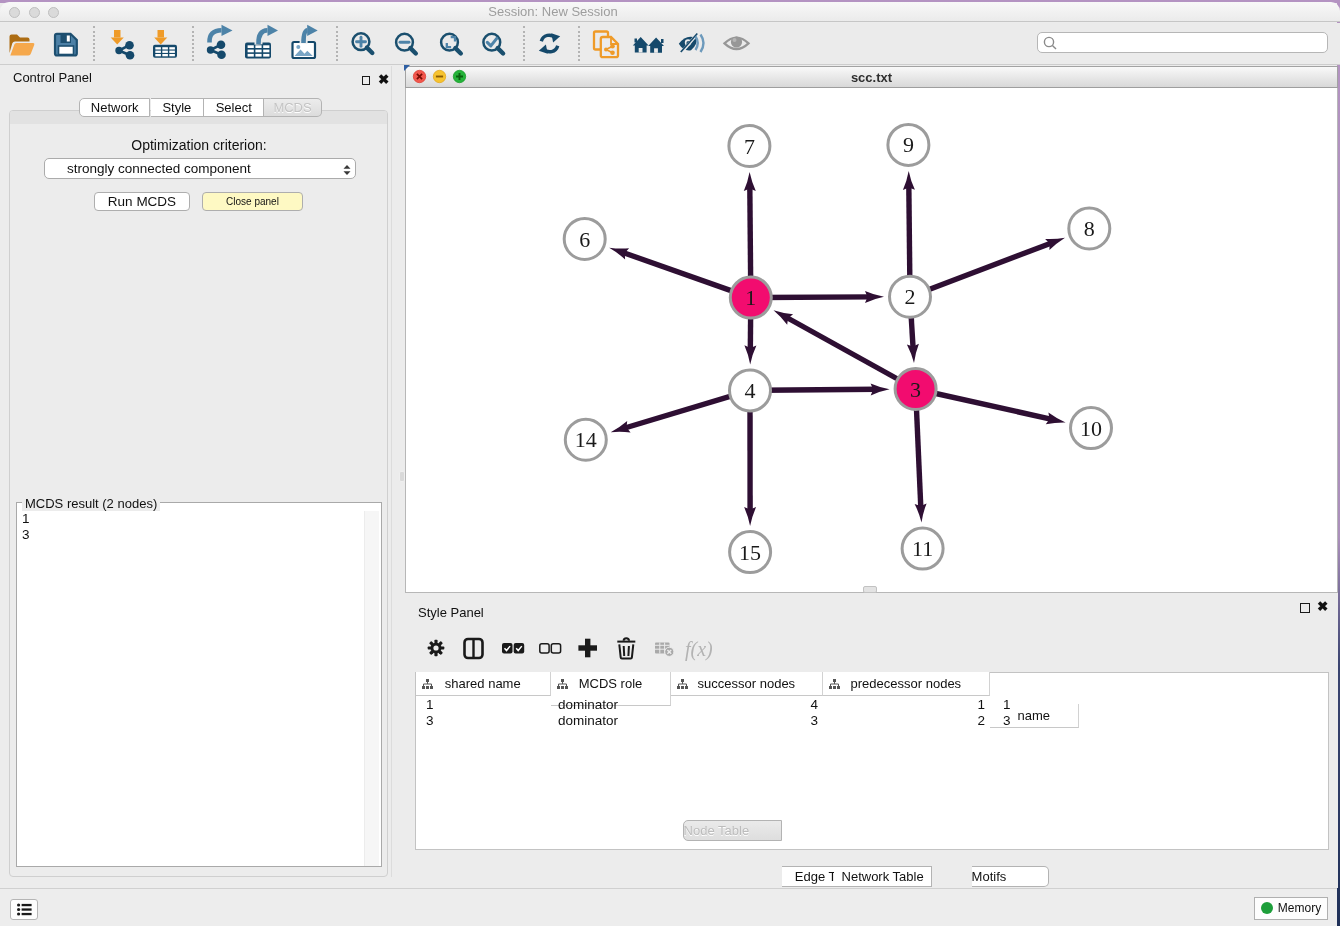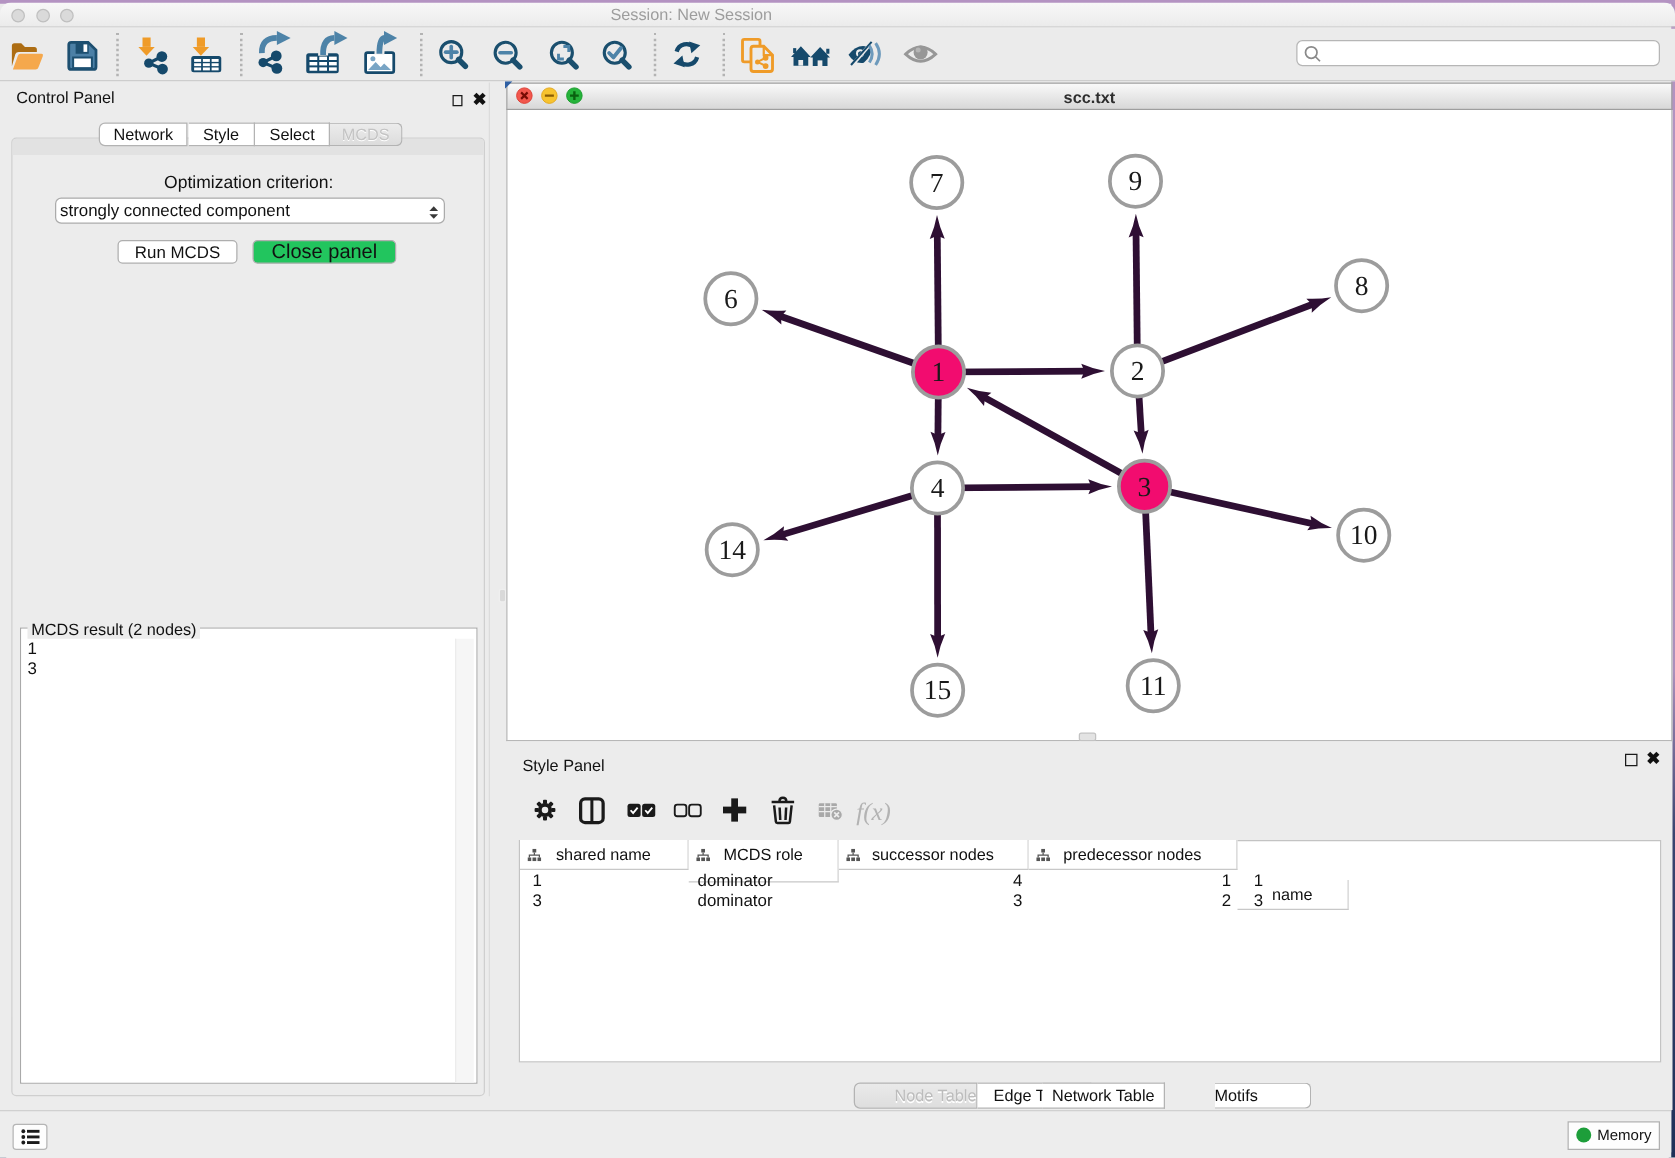--- a/index.html
+++ b/index.html
@@ -155,27 +155,27 @@
 
 <div class="abs" style="left:9px;top:110px;width:379px;height:767px;background:#ececec;border:1px solid #cfcfcf;border-radius:4px"></div>
 <div class="abs" style="left:10px;top:111px;width:377px;height:13px;background:#e2e2e2;border-radius:3px 3px 0 0"></div>
 
 <div class="abs" style="left:78.8px;top:98px;width:71.7px;height:19px;background:#fff;border:1px solid #b3b3b3;border-radius:5px 0 0 5px;font-size:13px;text-align:center;line-height:18px">Network</div>
 <div class="abs" style="left:150.5px;top:98px;width:53.7px;height:19px;background:#fff;border:1px solid #b3b3b3;border-left:none;font-size:13px;text-align:center;line-height:18px">Style</div>
 <div class="abs" style="left:204.2px;top:98px;width:60.1px;height:19px;background:#fff;border:1px solid #b3b3b3;border-left:none;font-size:13px;text-align:center;line-height:18px">Select</div>
 <div class="abs" style="left:264.3px;top:98px;width:57.5px;height:19px;background:linear-gradient(#ececec,#dcdcdc);border:1px solid #b3b3b3;border-left:none;border-radius:0 5px 5px 0;font-size:13px;text-align:center;line-height:18px;color:#c3c3c3;text-shadow:0 1px 0 #fff">MCDS</div>
 
 <div class="abs" style="left:9px;top:137px;width:380px;text-align:center;font-size:14px">Optimization criterion:</div>
-<div class="abs" style="left:44px;top:158px;width:312px;height:21px;background:#fff;border:1px solid #ababab;border-radius:5px;font-size:13.5px;line-height:19px;padding-left:3px">strongly connected component</div>
+<div class="abs" style="left:44px;top:158px;width:312px;height:21px;background:#fff;border:1px solid #ababab;border-radius:5px;font-size:13.5px;line-height:19px;padding-left:22px">strongly connected component</div>
 <svg class="ico" style="left:342px;top:163.5px" width="10" height="12" viewBox="0 0 10 12">
     <path d="M1.5,4.7 L5,1 L8.5,4.7 Z" fill="#383838"></path>
     <path d="M1.5,7.3 L5,11 L8.5,7.3 Z" fill="#383838"></path>
   </svg>
 <div class="abs" style="left:94px;top:192px;width:96px;height:19px;background:#fff;border:1px solid #aeaeae;border-radius:4px;font-size:13.5px;text-align:center;line-height:17px">Run MCDS</div>
-<div class="abs" style="left:202px;top:192px;width:115px;height:19px;background:#22c55e;border:1px solid #aeaeae;border-radius:4px;font-size:16px;text-align:center;line-height:17px">Close panel</div>
+<div class="abs" style="left:202px;top:192px;width:101px;height:19px;background:#fef9c3;border:1px solid #aeaeae;border-radius:4px;font-size:10px;text-align:center;line-height:17px">Close panel</div>
 
 <div class="abs" style="left:16px;top:502px;width:365.5px;height:365px;border:1px solid #a9a9a9;background:#fff"></div>
 <div class="abs" style="left:17px;top:503px;width:363.5px;height:363px;background:#fff"></div>
 <div class="abs" style="left:364px;top:511px;width:15px;height:355px;background:#f6f6f6;border-left:1px solid #ececec"></div>
 <div class="abs" style="left:22px;top:496px;background:#ececec;padding:0 3px;font-size:13px">MCDS result (2 nodes)</div>
 <div class="abs" style="left:22px;top:511px;font-size:13.5px">1</div>
 <div class="abs" style="left:22px;top:527px;font-size:13.5px">3</div>
 
 <div class="abs" style="left:390.5px;top:66px;width:1px;height:811px;background:#dcdcdc"></div>
 <div class="abs" style="left:398.5px;top:471px;width:6px;height:11px;background:#d9d9d9;border:1px solid #efefef;border-radius:2px"></div>
@@ -335,21 +335,21 @@
 <div class="abs" style="left:558px;top:697px;font-size:13.5px">dominator</div>
 <div class="abs" style="left:671px;top:697px;width:147px;text-align:right;font-size:13.5px">4</div>
 <div class="abs" style="left:822px;top:697px;width:163px;text-align:right;font-size:13.5px">1</div>
 <div class="abs" style="left:1003px;top:697px;font-size:13.5px">1</div>
 <div class="abs" style="left:426px;top:713px;font-size:13.5px">3</div>
 <div class="abs" style="left:558px;top:713px;font-size:13.5px">dominator</div>
 <div class="abs" style="left:671px;top:713px;width:147px;text-align:right;font-size:13.5px">3</div>
 <div class="abs" style="left:822px;top:713px;width:163px;text-align:right;font-size:13.5px">2</div>
 <div class="abs" style="left:1003px;top:713px;font-size:13.5px">3</div>
 
-<div class="abs" style="left:682.6px;top:866px;width:99.6px;height:21px;background:linear-gradient(#eaeaea,#dedede);border:1px solid #b3b3b3;border-radius:5px 0 0 5px;font-size:13px;text-align:right;line-height:20px;color:#bcbcbc;text-shadow:0 1px 0 #fff">Node Table</div>
+<div class="abs" style="left:682.6px;top:820px;width:99.6px;height:21px;background:linear-gradient(#eaeaea,#dedede);border:1px solid #b3b3b3;border-radius:5px 0 0 5px;font-size:13px;text-align:left;line-height:20px;color:#bcbcbc;text-shadow:0 1px 0 #fff">Node Table</div>
 <div class="abs" style="left:782.2px;top:866px;width:91.2px;height:21px;background:#fff;border:1px solid #b3b3b3;border-left:none;font-size:13px;text-align:center;line-height:20px">Edge Table</div>
 <div class="abs" style="left:834px;top:866px;width:98.2px;height:21px;background:#fff;border:1px solid #b3b3b3;border-left:none;font-size:13px;text-align:center;line-height:20px">Network Table</div>
 <div class="abs" style="left:971.6px;top:866px;width:77.1px;height:21px;background:#fff;border:1px solid #b3b3b3;border-left:none;border-radius:0 5px 5px 0;font-size:13px;line-height:20px">Motifs</div>
 
 <div class="abs" style="left:0;top:888px;width:1337px;height:38px;background:#ededed;border-top:1px solid #d0d0d0"></div>
 <div class="abs" style="left:10px;top:899px;width:28px;height:21px;background:#fdfdfd;border:1px solid #b5b5b5;border-radius:3px"></div>
 <svg class="ico" style="left:17px;top:903px" width="15" height="13" viewBox="0 0 15 13">
     <g fill="#1a1a1a">
       <circle cx="1.6" cy="2" r="1.6"></circle>
       <circle cx="1.6" cy="6.5" r="1.6"></circle>

